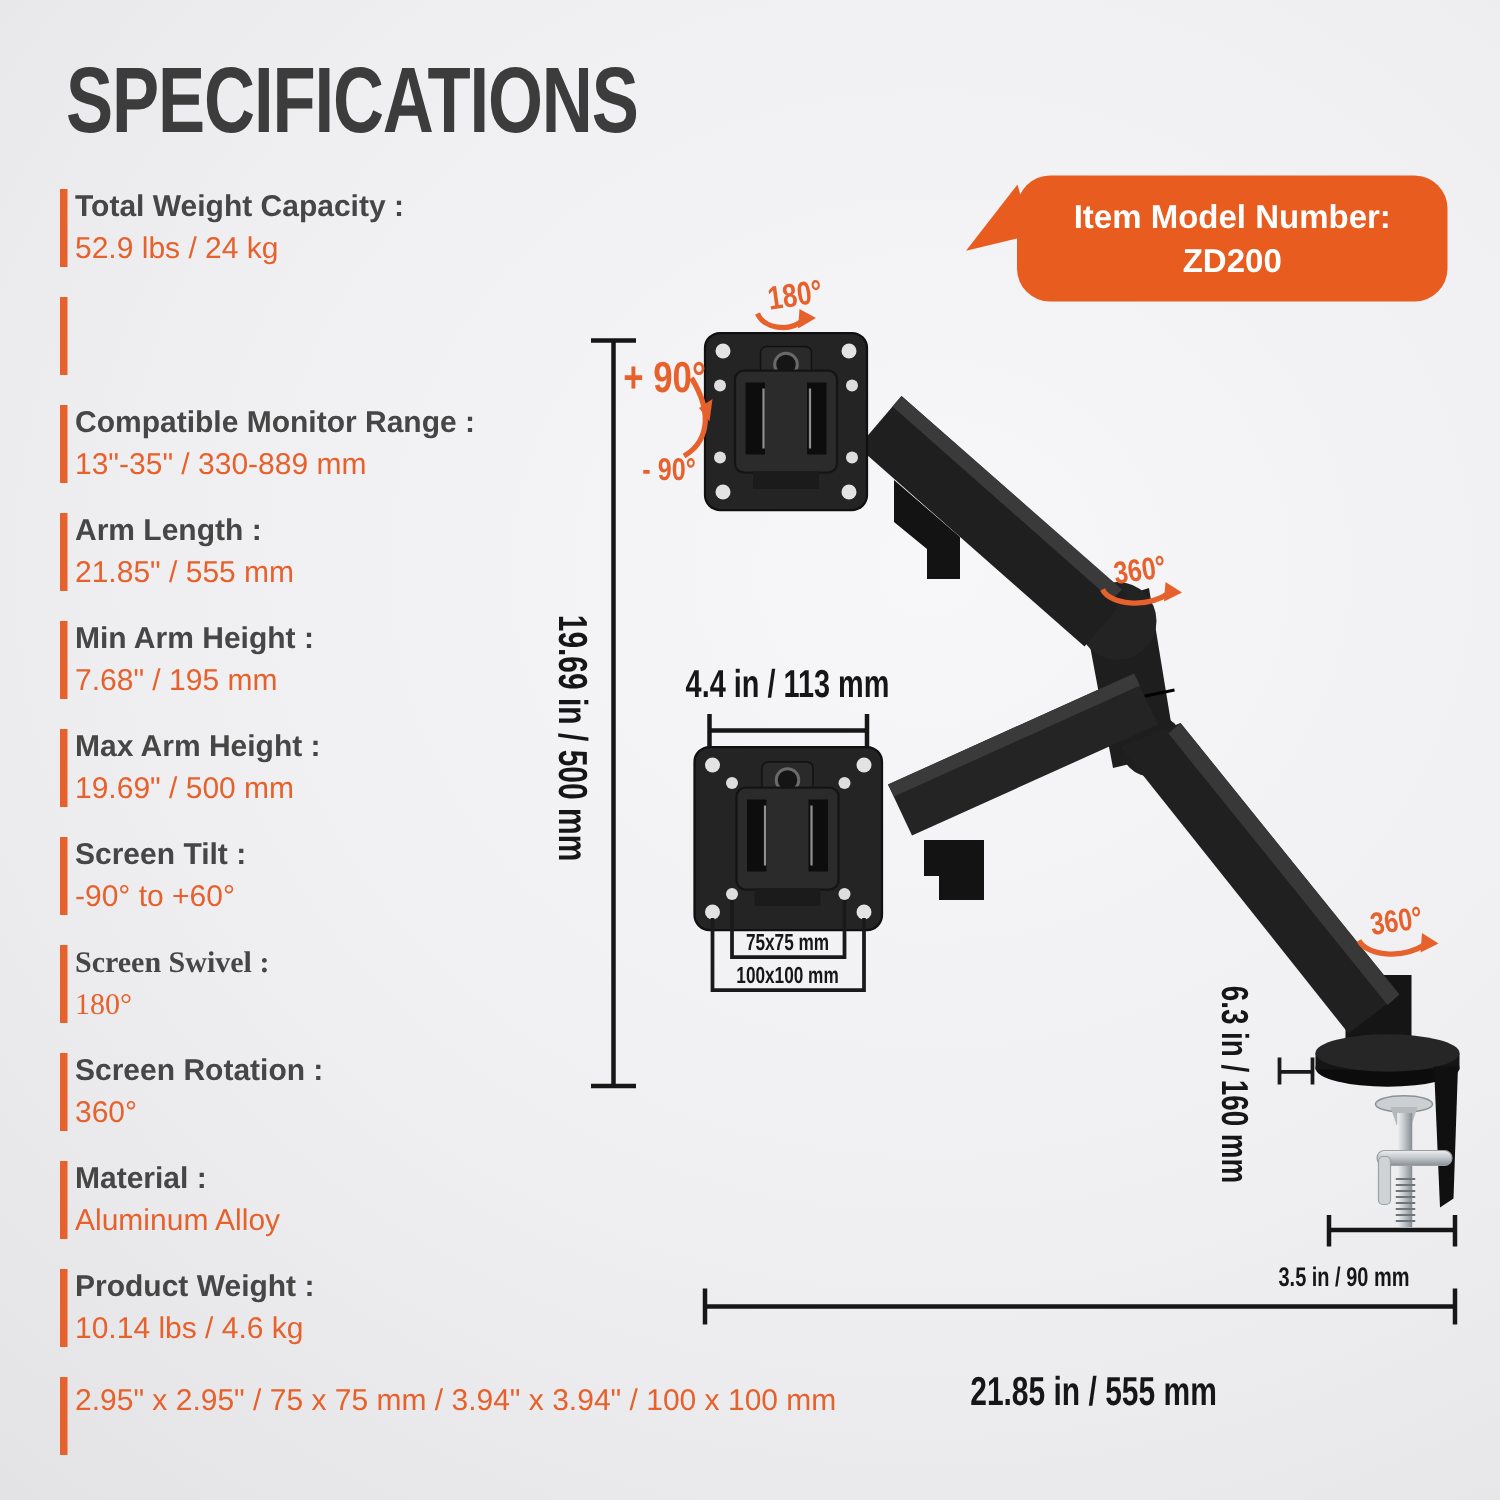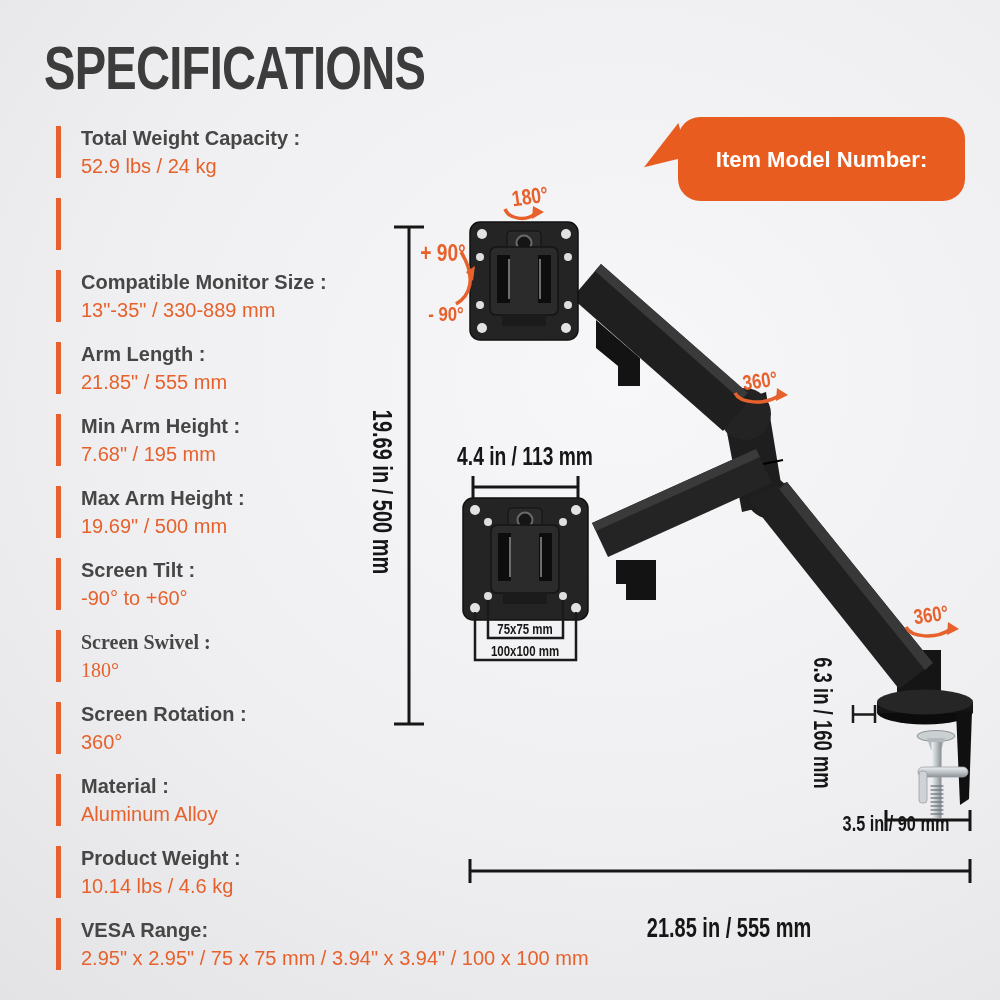--- a/index.html
+++ b/index.html
@@ -10,21 +10,21 @@
     font-family:"Liberation Sans","DejaVu Sans",sans-serif;
     background:
       radial-gradient(130% 115% at 62% 38%, #f7f7f9 0%, #efeff1 40%, #e2e2e4 75%, #d2d2d4 100%);
   }
   .title{
     position:absolute; left:44px; top:32px; font-size:62px; font-weight:700;
     color:#3c3c3c; white-space:nowrap; transform:scaleX(0.76); transform-origin:0 0;
     letter-spacing:-1px;
   }
   .spec-item{
-    position:absolute; left:56px; padding-left:20px;
+    position:absolute; left:40px; padding-left:5px;
     border-left:5px solid var(--accent); min-height:52px;
   }
   .spec-label{ font-size:20px; line-height:24px; font-weight:700; color:var(--label); white-space:nowrap; }
   .spec-value{ font-size:20px; line-height:24px; font-weight:400; color:var(--accent); white-space:nowrap; margin-top:4px; }
   .callout{
     position:absolute; left:678px; top:117px; width:287px; height:84px;
     background:var(--callout); border-radius:22px; color:#ffffff;
     display:flex; flex-direction:column; justify-content:center; text-align:center;
     font-size:22px; font-weight:700; line-height:29px;
   }
@@ -46,21 +46,21 @@
 <div class="title">SPECIFICATIONS</div>
 
 <div id="spec-list">
     <div class="spec-item" style="top: 126px;">
       <div class="spec-label">Total Weight Capacity :</div>
       <div class="spec-value">52.9 lbs / 24 kg</div>
     </div>
     <div class="spec-item" style="top: 198px;">
     </div>
     <div class="spec-item" style="top: 270px;">
-      <div class="spec-label">Compatible Monitor Size :</div>
+      <div class="spec-label">Compatible Monitor Range :</div>
       <div class="spec-value">13"-35" / 330-889 mm</div>
     </div>
     <div class="spec-item" style="top: 342px;">
       <div class="spec-label">Arm Length :</div>
       <div class="spec-value">21.85" / 555 mm</div>
     </div>
     <div class="spec-item" style="top: 414px;">
       <div class="spec-label">Min Arm Height :</div>
       <div class="spec-value">7.68" / 195 mm</div>
     </div>
@@ -82,28 +82,28 @@
     </div>
     <div class="spec-item" style="top: 774px;">
       <div class="spec-label">Material :</div>
       <div class="spec-value">Aluminum Alloy</div>
     </div>
     <div class="spec-item" style="top: 846px;">
       <div class="spec-label">Product Weight :</div>
       <div class="spec-value">10.14 lbs / 4.6 kg</div>
     </div>
     <div class="spec-item" style="top: 918px;">
-      <div class="spec-label">VESA Range:</div>
       <div class="spec-value">2.95" x 2.95" / 75 x 75 mm / 3.94" x 3.94" / 100 x 100 mm</div>
     </div>
   </div>
 
 <div class="callout-tail"></div>
 <div class="callout">
   <div>Item Model Number:</div>
+  <div>ZD200</div>
 </div>
 
 <svg class="diagram" width="1000" height="1000" viewBox="0 0 1000 1000">
   <defs>
     <linearGradient id="silverV" x1="0" y1="0" x2="1" y2="0">
       <stop offset="0" stop-color="#f0f2f4"></stop>
         <stop offset="0.45" stop-color="#c3c8cc"></stop>
         <stop offset="1" stop-color="#868c91"></stop>
     </linearGradient>
     <linearGradient id="silverH" x1="0" y1="0" x2="0" y2="1">
@@ -228,24 +228,24 @@
   </g>
   <g fill="#E7612C">
     <polygon points="533,206 544,212 532,219"></polygon>
     <polygon points="475,266 466,272 473,281"></polygon>
     <polygon points="777,388 788,395 776,401"></polygon>
     <polygon points="948,622 959,629 947,635"></polygon>
   </g>
 </svg>
 
 <div class="lbl rot" style="left:530px; top:197px; transform:translate(-50%,-50%) rotate(-8deg); font-size:22px;"><span class="cond2">180°</span></div>
-<div class="lbl rot" style="left:443px; top:253px; transform:translate(-50%,-50%); font-size:24px;"><span class="cond2">+ 90°</span></div>
+<div class="lbl rot" style="left:443px; top:253px; transform:translate(-50%,-50%); font-size:29px;"><span class="cond2">+ 90°</span></div>
 <div class="lbl rot" style="left:446px; top:314px; transform:translate(-50%,-50%); font-size:21px;"><span class="cond2">- 90°</span></div>
 <div class="lbl rot" style="left:760px; top:381px; transform:translate(-50%,-50%) rotate(-8deg); font-size:21px;"><span class="cond2">360°</span></div>
 <div class="lbl rot" style="left:931px; top:615px; transform:translate(-50%,-50%) rotate(-8deg); font-size:21px;"><span class="cond2">360°</span></div>
 
 <div class="lbl dim" style="left:381px; top:492px; transform:translate(-50%,-50%) rotate(90deg); font-size:27px;"><span class="cond">19.69 in / 500 mm</span></div>
 <div class="lbl dim" style="left:525px; top:456px; transform:translate(-50%,-50%); font-size:26px;"><span class="cond">4.4 in / 113 mm</span></div>
 <div class="lbl dim" style="left:525px; top:629px; transform:translate(-50%,-50%); font-size:15.5px;"><span class="cond">75x75 mm</span></div>
 <div class="lbl dim" style="left:525px; top:651px; transform:translate(-50%,-50%); font-size:15.5px;"><span class="cond">100x100 mm</span></div>
 <div class="lbl dim" style="left:822px; top:723px; transform:translate(-50%,-50%) rotate(90deg); font-size:25px;"><span class="cond">6.3 in / 160 mm</span></div>
-<div class="lbl dim" style="left:896px; top:824px; transform:translate(-50%,-50%); font-size:22px;text-decoration:underline;"><span class="cond">3.5 in / 90 mm</span></div>
+<div class="lbl dim" style="left:896px; top:852px; transform:translate(-50%,-50%); font-size:18px;text-decoration:underline;"><span class="cond">3.5 in / 90 mm</span></div>
 <div class="lbl dim" style="left:729px; top:928px; transform:translate(-50%,-50%); font-size:27px;"><span class="cond">21.85 in / 555 mm</span></div>
 
 </body></html>

